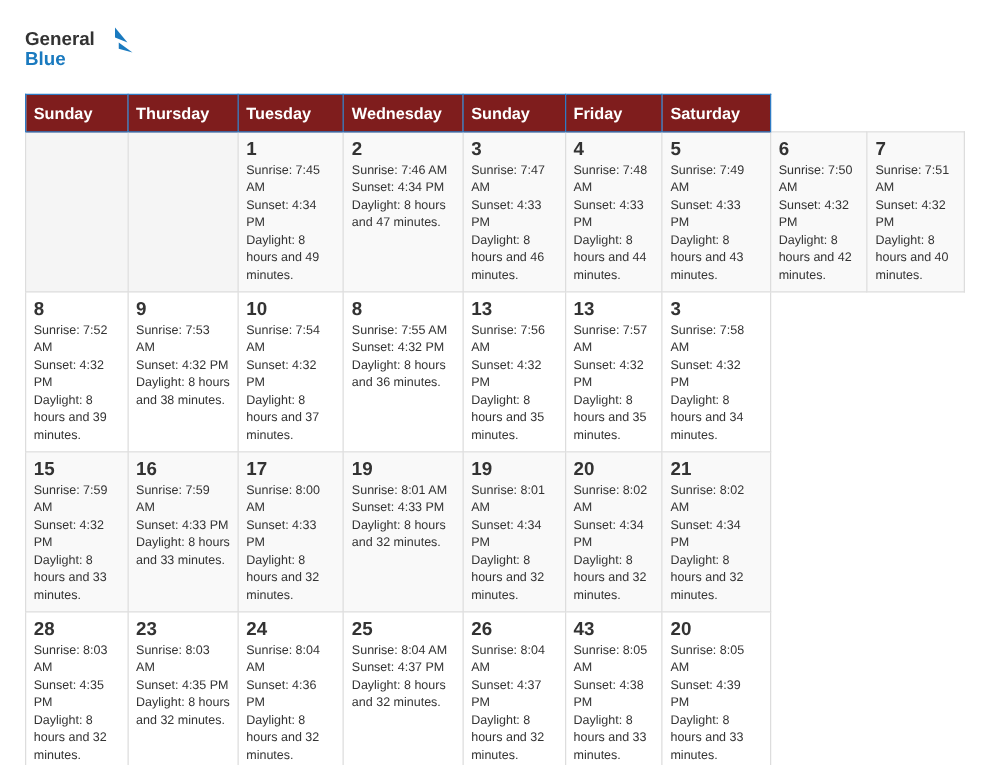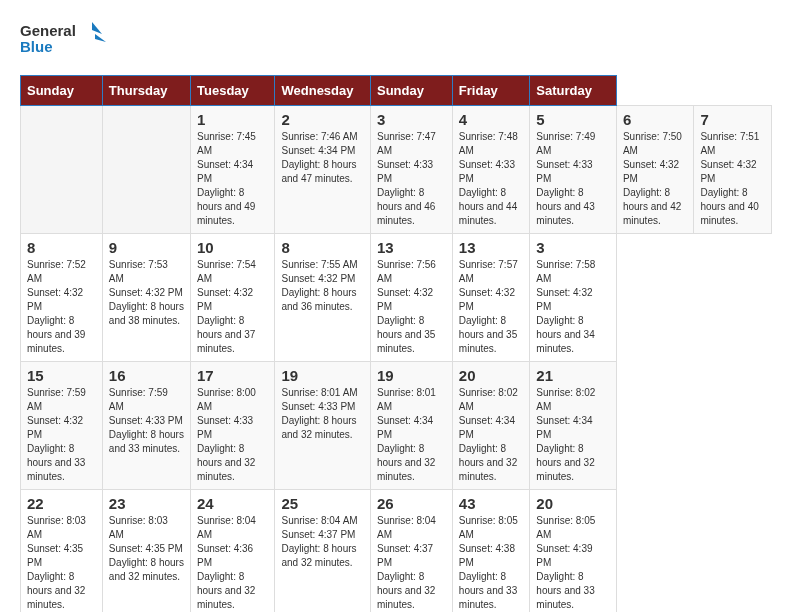--- a/index.html
+++ b/index.html
@@ -193,21 +193,21 @@
           <span class="day-number">20</span>
           <div class="cell-content">Sunrise: 8:02 AM<br>Sunset: 4:34 PM<br>Daylight: 8 hours and 32 minutes.</div>
         </td>
         <td>
           <span class="day-number">21</span>
           <div class="cell-content">Sunrise: 8:02 AM<br>Sunset: 4:34 PM<br>Daylight: 8 hours and 32 minutes.</div>
         </td>
       </tr>
       <tr>
         <td>
-          <span class="day-number">22</span>
+          <span class="day-number">28</span>
           <div class="cell-content">Sunrise: 8:03 AM<br>Sunset: 4:35 PM<br>Daylight: 8 hours and 32 minutes.</div>
         </td>
         <td>
           <span class="day-number">23</span>
           <div class="cell-content">Sunrise: 8:03 AM<br>Sunset: 4:35 PM<br>Daylight: 8 hours and 32 minutes.</div>
         </td>
         <td>
           <span class="day-number">24</span>
           <div class="cell-content">Sunrise: 8:04 AM<br>Sunset: 4:36 PM<br>Daylight: 8 hours and 32 minutes.</div>
         </td>

